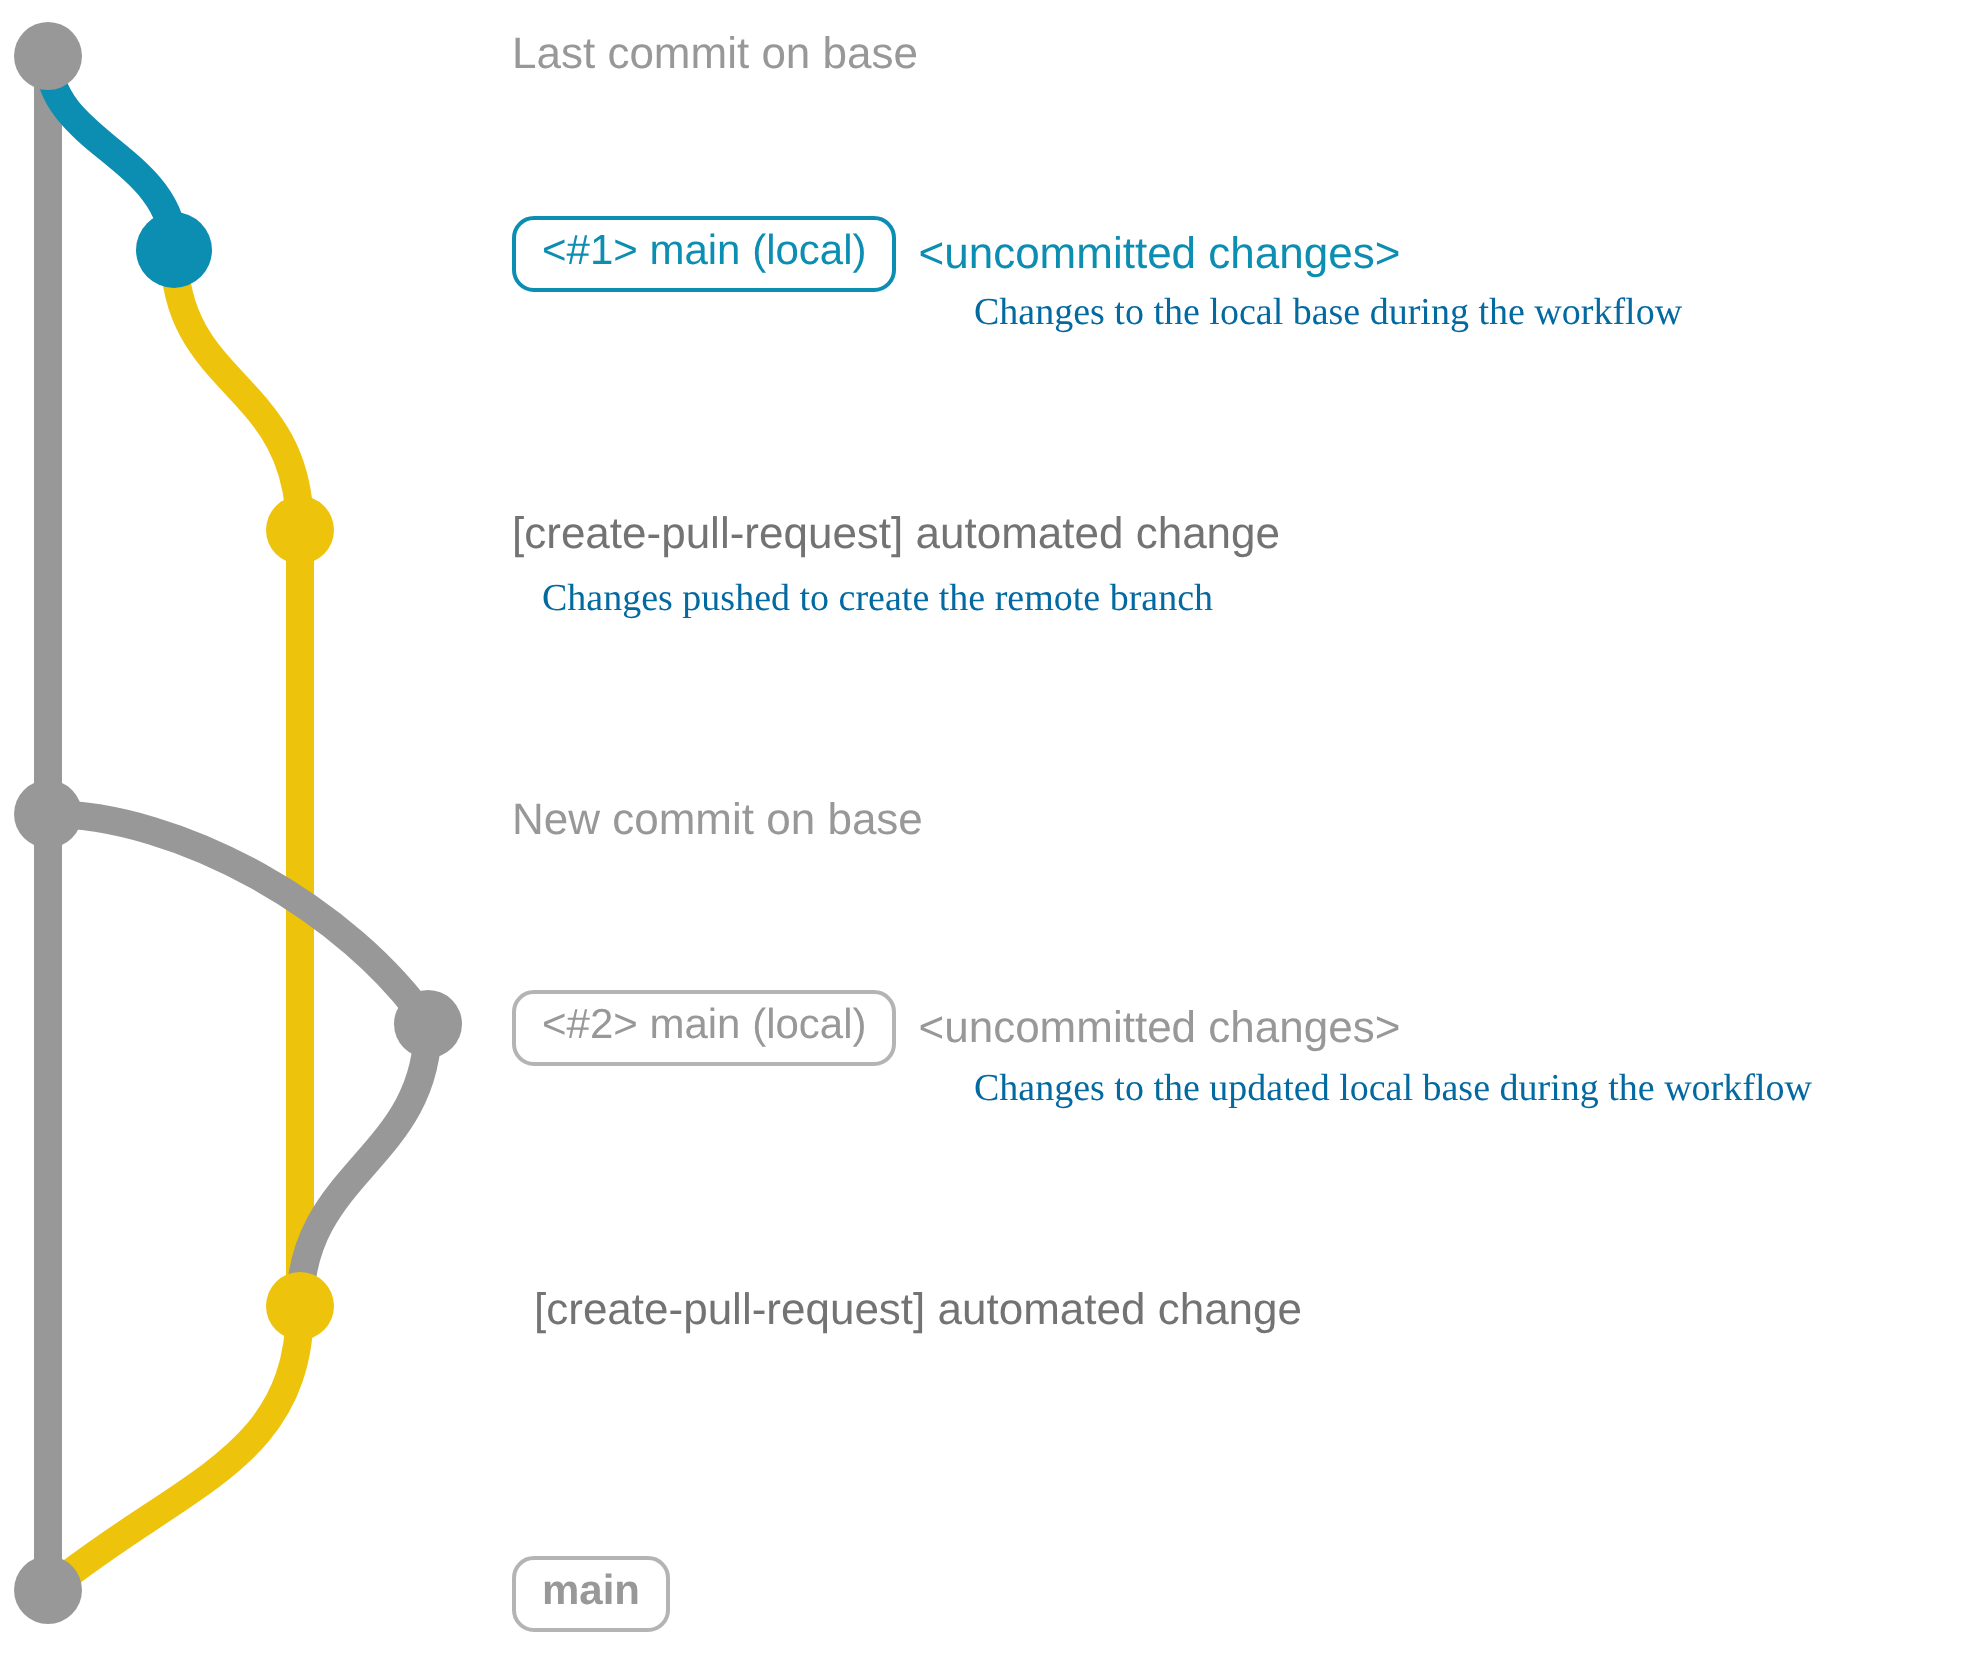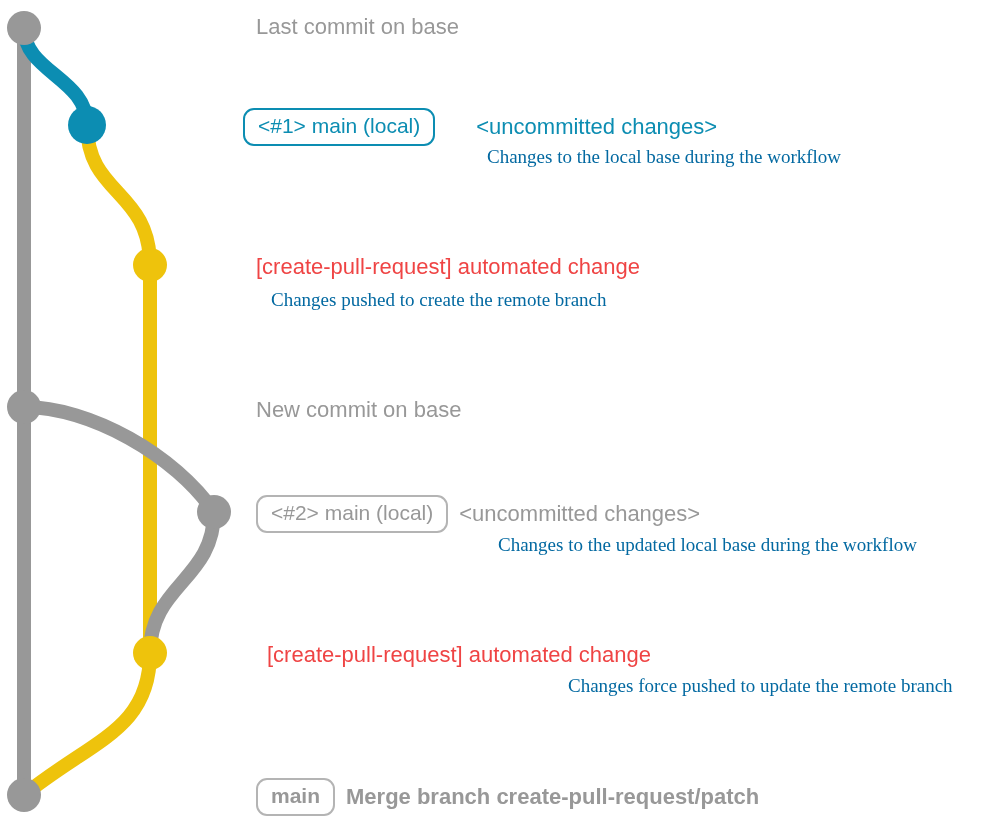--- a/index.html
+++ b/index.html
@@ -54,21 +54,21 @@
   .subtext {
     position: absolute;
     font-family: "Liberation Serif", serif;
     font-size: 19px;
     line-height: 22px;
     color: #0369a1;
     white-space: nowrap;
   }
   .c-blue   { color: #0c8db2; }
   .b-blue   { border-color: #0c8db2; }
-  .c-yellow { color: #ef4444; }
+  .c-yellow { color: #737373; }
   .b-yellow { border-color: #eec30c; }
   .c-gray   { color: #989898; }
   .b-gray   { border-color: #b4b4b4; }
 </style>
 </head>
 <body>
 
 <svg id="graph-svg" viewBox="0 0 981 827" aria-hidden="true">
 
   <path d="M24,28 L24,407" stroke="#989898" stroke-width="14" fill="none" stroke-linecap="butt"></path>
@@ -95,44 +95,42 @@
   <circle cx="150" cy="653" r="17" fill="#eec30c"></circle>
   <circle cx="24" cy="795" r="17" fill="#989898"></circle>
 </svg>
 
 <div class="layer">
 
   <div class="entry" style="left:256px; top:27px; transform:translateY(-50%);">
     <span class="headline no-pill c-gray">Last commit on base</span>
   </div>
 
-  <div class="entry" style="left:243px; top:127px; transform:translateY(-50%);gap:30px;">
+  <div class="entry" style="left:256px; top:127px; transform:translateY(-50%);">
     <span class="pill c-blue b-blue">&lt;#1&gt; main (local)</span>
     <span class="headline c-blue">&lt;uncommitted changes&gt;</span>
   </div>
   <div class="subtext" style="left:487px; top:146px;">Changes to the local base during the workflow</div>
 
   <div class="entry" style="left:256px; top:267px; transform:translateY(-50%);">
     <span class="headline no-pill c-yellow">[create-pull-request] automated change</span>
   </div>
   <div class="subtext" style="left:271px; top:289px;">Changes pushed to create the remote branch</div>
 
   <div class="entry" style="left:256px; top:410px; transform:translateY(-50%);">
     <span class="headline no-pill c-gray">New commit on base</span>
   </div>
 
   <div class="entry" style="left:256px; top:514px; transform:translateY(-50%);">
     <span class="pill c-gray b-gray">&lt;#2&gt; main (local)</span>
     <span class="headline c-gray">&lt;uncommitted changes&gt;</span>
   </div>
-  <div class="subtext" style="left:498px; top:534px;">Changes to the updated local base during the workflow</div>
+  <div class="subtext" style="left:487px; top:534px;">Changes to the updated local base during the workflow</div>
 
   <div class="entry" style="left:256px; top:655px; transform:translateY(-50%);">
     <span class="headline c-yellow">[create-pull-request] automated change</span>
   </div>
-  <div class="subtext" style="left:568px; top:675px;">Changes force pushed to update the remote branch</div>
 
   <div class="entry" style="left:256px; top:797px; transform:translateY(-50%);font-weight:bold;">
     <span class="pill c-gray b-gray">main</span>
-    <span class="headline c-gray">Merge branch create-pull-request/patch</span>
   </div>
 
 </div>
 
 </body></html>

